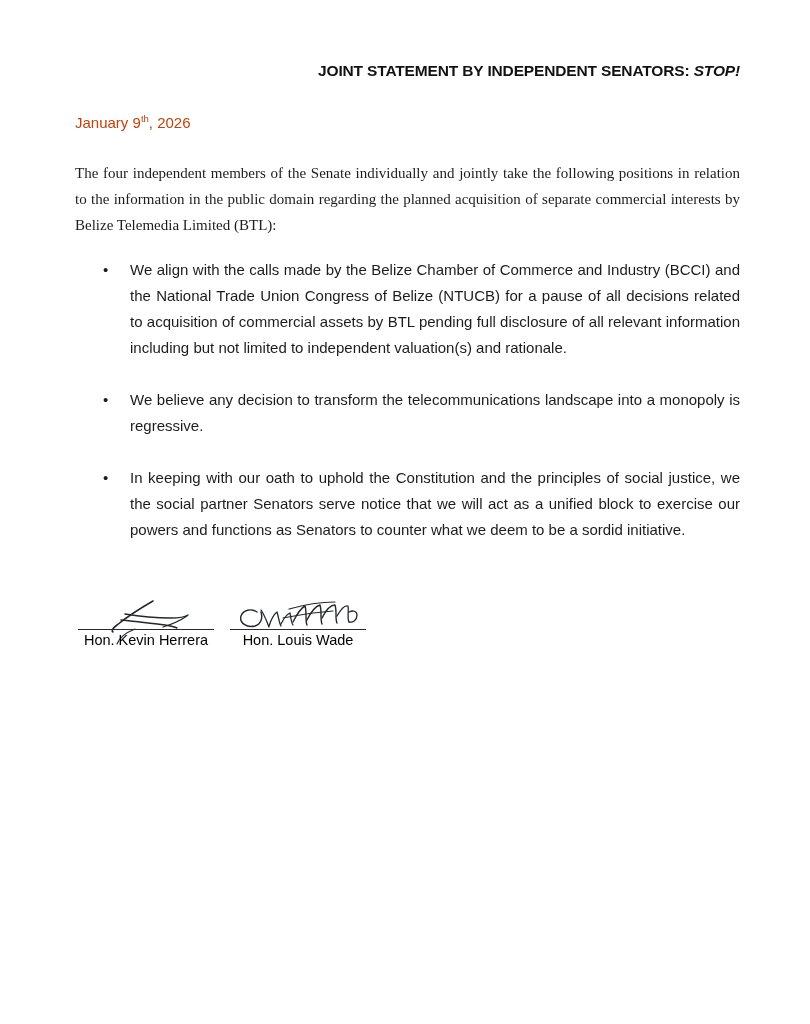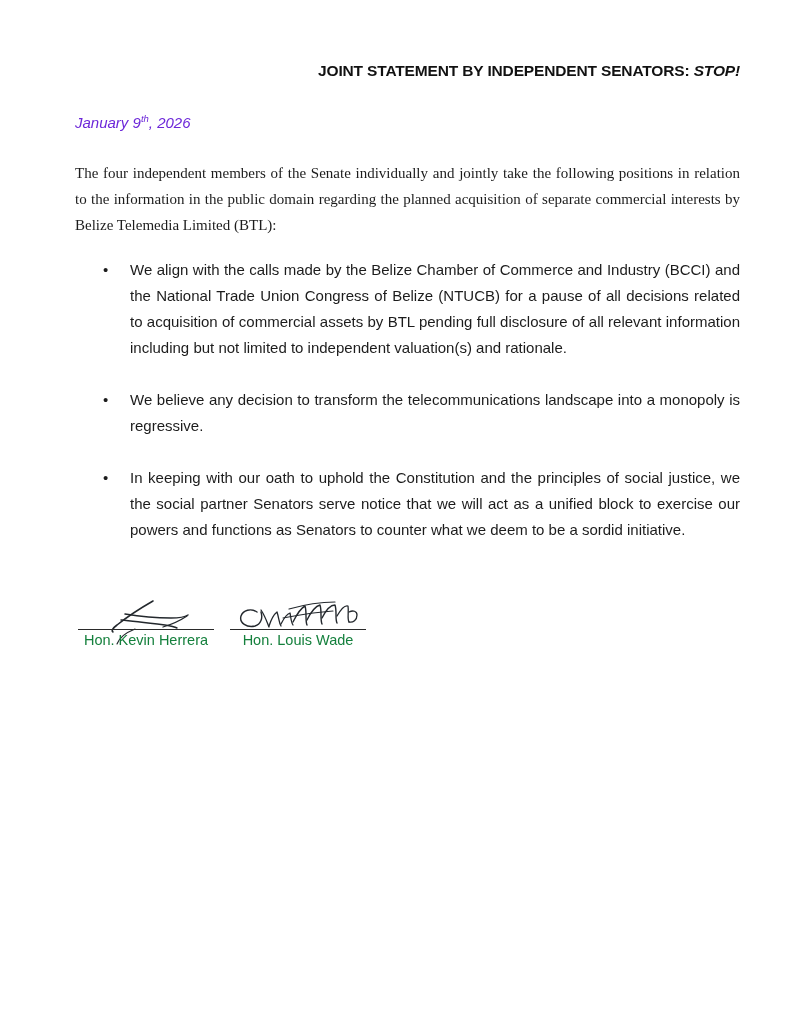--- a/index.html
+++ b/index.html
@@ -35,23 +35,22 @@
   }
   .doc-title .stop {
     font-style: italic;
     font-weight: bold;
   }
   .date-line {
     position: absolute;
     left: 75px;
     top: 114px;
     font-size: 15px;
-    color: #6d28d9;
+    color: #c2410c;
     white-space: nowrap;
-    font-style: italic;
   }
   .date-line sup {
     font-size: 9.5px;
     vertical-align: super;
     line-height: 0;
   }
   .intro {
     position: absolute;
     left: 75px;
     top: 160px;
@@ -118,21 +117,21 @@
     height: 0;
     border-top: 1.1px solid #2a2a2a;
   }
   .sig-name {
     position: absolute;
     left: 0;
     top: 36px;
     width: 100%;
     text-align: center;
     font-size: 14.5px;
-    color: #15803d;
+    color: #000000;
     white-space: nowrap;
   }
   .sig-col-0 { left: 0px;   width: 142px; }
   .sig-col-1 { left: 152px; width: 142px; }
   .sig-col-2 { left: 307px; width: 174px; }
   .sig-col-3 { left: 496px; width: 169px; }
 </style>
 </head>
 <body>
 

